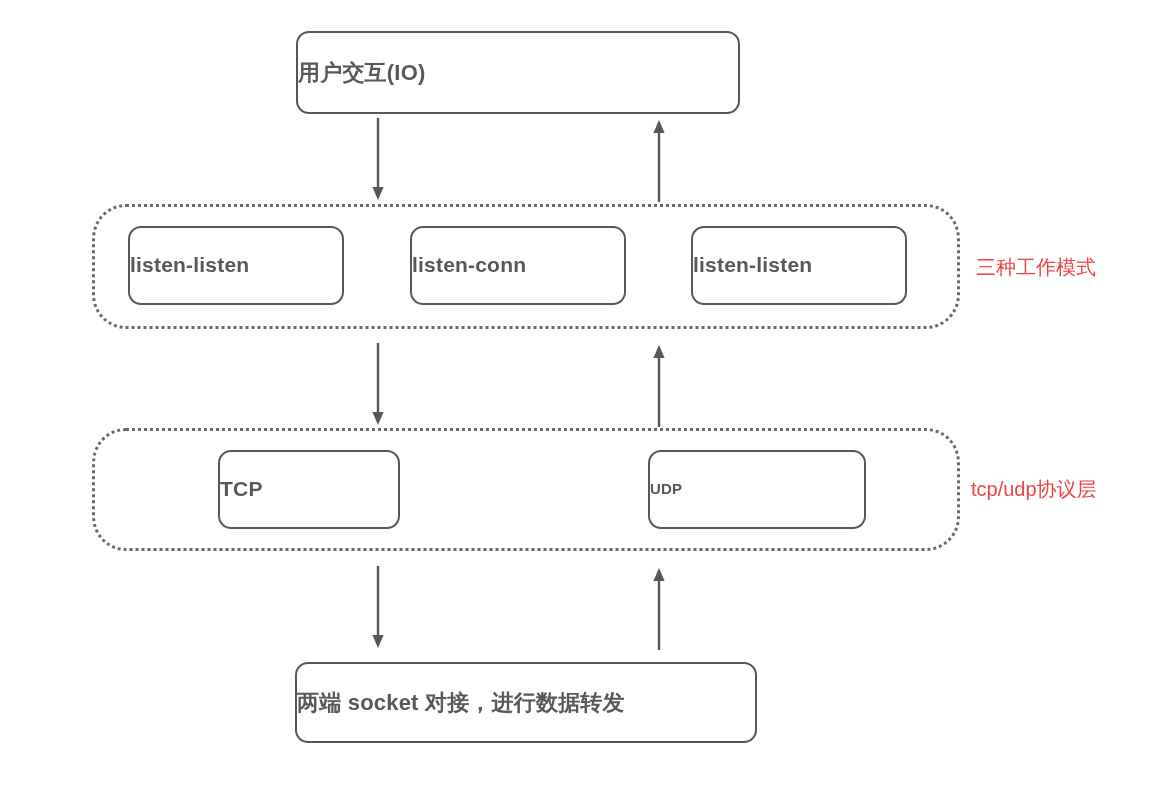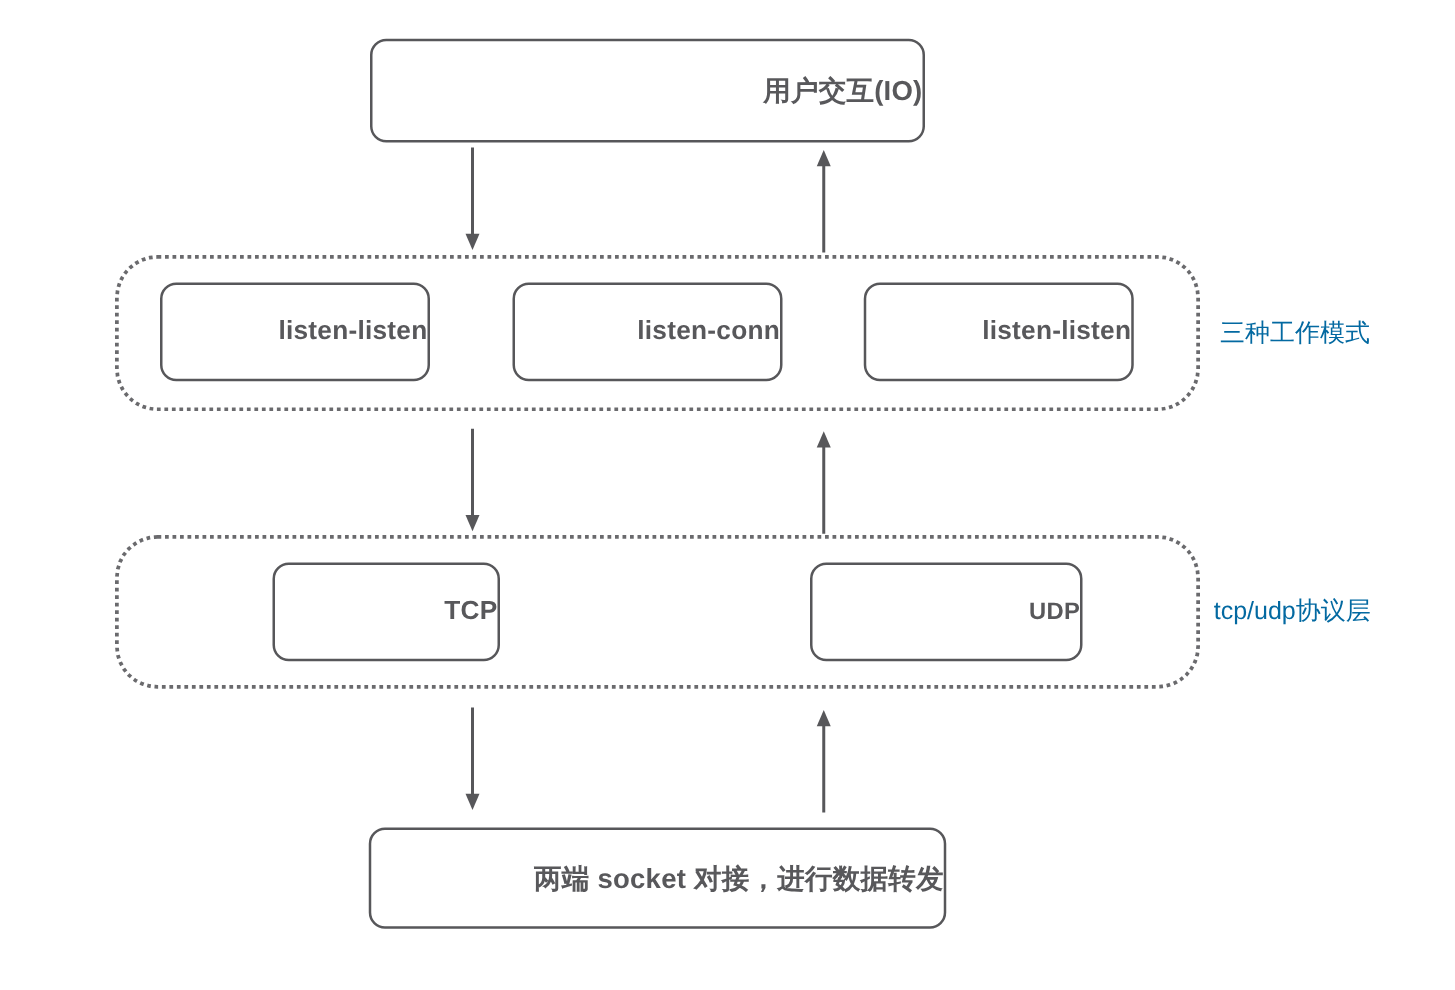--- a/index.html
+++ b/index.html
@@ -21,62 +21,62 @@
   }
   
   .node {
     position: absolute;
     box-sizing: border-box;
     border: 2.5px solid #57575a;
     border-radius: 13px;
     background: #ffffff;
     display: flex;
     align-items: center;
-    justify-content: flex-end;
+    justify-content: flex-start;
     text-align: center;
     color: #58585b;
     letter-spacing: 0.2px;
   }
   .node-label {
     display: block;
     line-height: 1.25;
     white-space: nowrap;
   }
   
   .group {
     position: absolute;
     box-sizing: border-box;
     border: 3px dotted #6a6a6d;
     border-radius: 34px;
     background: transparent;
   }
   
   .side-label {
     position: absolute;
-    color: #0369a1;
+    color: #ef4444;
     font-size: 20px;
     line-height: 1;
     white-space: nowrap;
   }
   
   .arrow {
     position: absolute;
   }
   .arrow svg {
     display: block;
     overflow: visible;
   }
 
   
   #node-user-io   { left: 296px; top: 31px;  width: 444px; height: 83px;  font-size: 22px; font-weight: 700; }
   #node-ll-1      { left: 128px; top: 226px; width: 216px; height: 79px;  font-size: 21px; font-weight: 700; }
-  #node-lc        { left: 410px; top: 226px; width: 216px; height: 79px;  font-size: 21px; font-weight: 700; padding-left: 43px; }
+  #node-lc        { left: 410px; top: 226px; width: 216px; height: 79px;  font-size: 21px; font-weight: 700; }
   #node-ll-2      { left: 691px; top: 226px; width: 216px; height: 79px;  font-size: 21px; font-weight: 700; }
   #node-tcp       { left: 218px; top: 450px; width: 182px; height: 79px;  font-size: 21px; font-weight: 700; }
-  #node-udp       { left: 648px; top: 450px; width: 218px; height: 79px;  font-size: 19px; font-weight: 700; }
+  #node-udp       { left: 648px; top: 450px; width: 218px; height: 79px;  font-size: 15px; font-weight: 700; }
   #node-socket    { left: 295px; top: 662px; width: 462px; height: 81px;  font-size: 22px; font-weight: 700; }
 
   #group-modes    { left: 92px;  top: 204px; width: 868px; height: 125px; }
   #group-proto    { left: 92px;  top: 428px; width: 868px; height: 123px; }
 
   #label-modes    { left: 976px; top: 257px; }
   #label-proto    { left: 971px; top: 479px; }
 </style>
 </head>
 <body>

